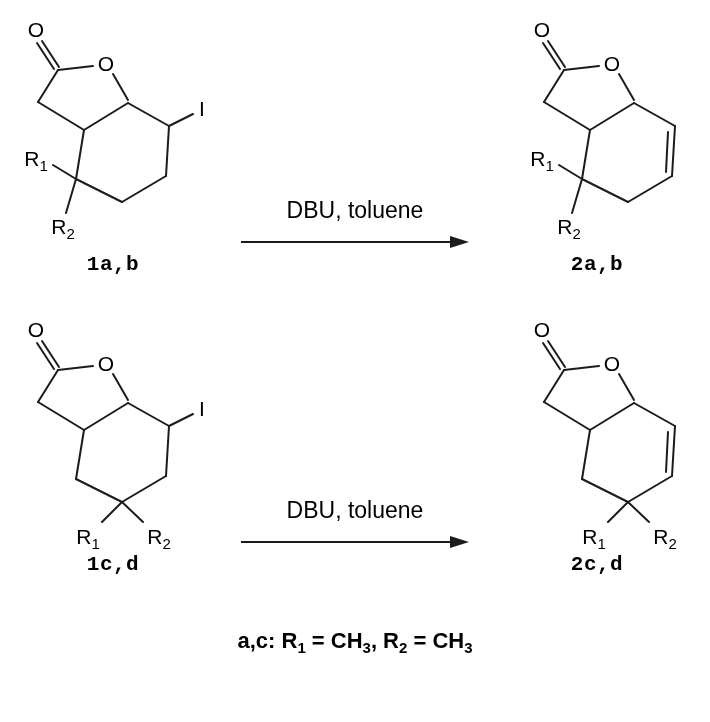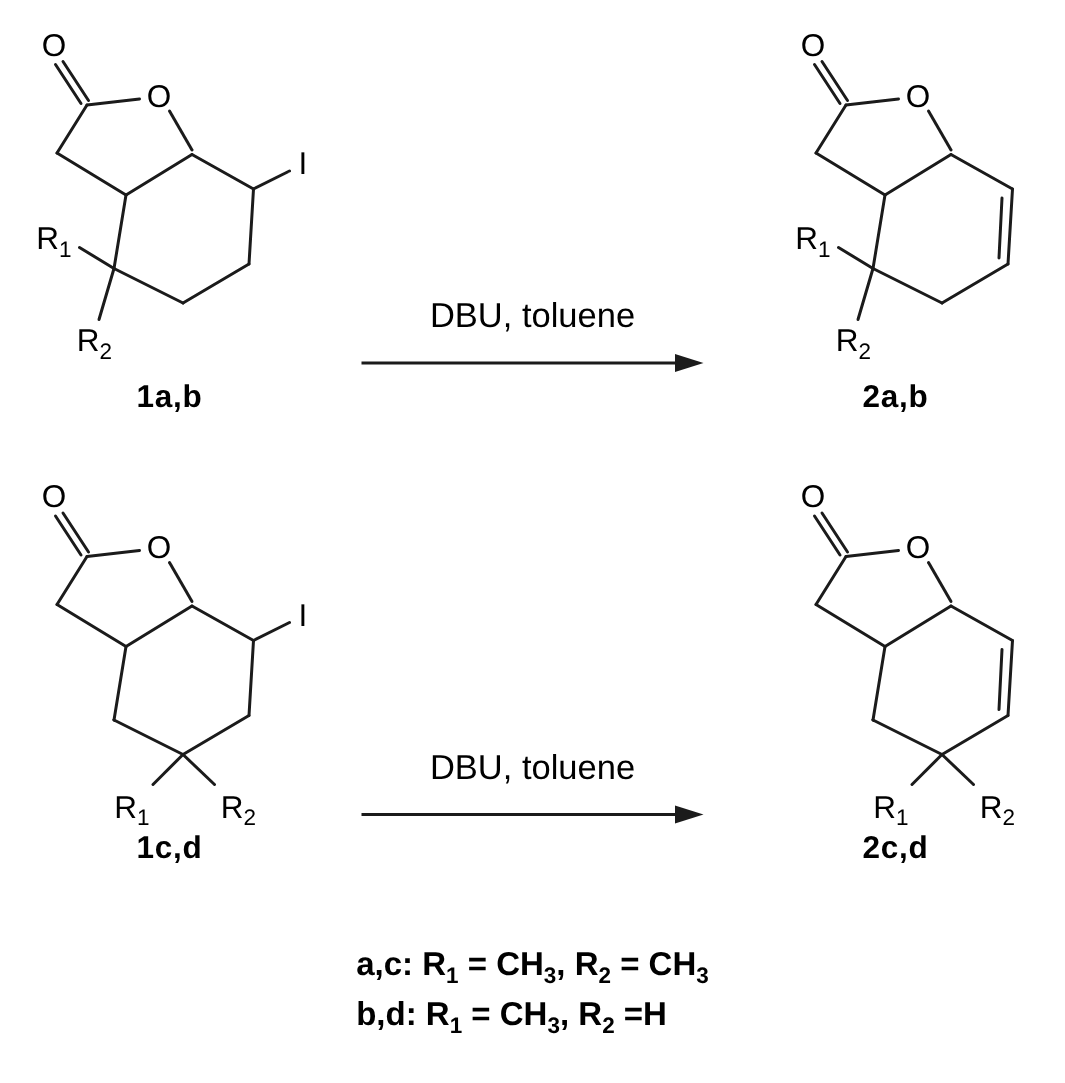--- a/index.html
+++ b/index.html
@@ -30,20 +30,21 @@
     display: flex;
     flex-direction: column;
     align-items: center;
   }
   .mol svg { display: block; }
   .mol-label {
     font-weight: bold;
     font-size: 21px;
     margin-top: 2px;
     letter-spacing: 0.5px;
+    font-family: Liberation Mono, monospace;
   }
   .arrow-cell {
     display: flex;
     flex-direction: column;
     align-items: center;
     justify-content: flex-end;
     height: 245px;
     box-sizing: border-box;
     padding-top: 40px;
   }
@@ -54,21 +55,21 @@
   }
   .legend {
     margin-top: 48px;
     text-align: center;
     font-weight: bold;
     font-size: 22px;
     line-height: 1.5;
   }
   .legend-inner {
     display: inline-block;
-    text-align: left;
+    text-align: center;
   }
   sub { font-size: 68%; line-height: 0; }
 
   .bond line, .bond polyline {
     stroke: #1b1b1b;
     stroke-width: 2;
     stroke-linecap: round;
     fill: none;
   }
   .arrow-line { stroke: #1b1b1b; stroke-width: 2; }
@@ -243,17 +244,16 @@
           </g>
         </g>
       </svg>
       <div class="mol-label">2c,d</div>
     </div>
   </div>
 
   <div class="legend">
     <div class="legend-inner">
       <div><span>a,c: R</span><sub>1</sub><span> = CH</span><sub>3</sub><span>, R</span><sub>2</sub><span> = CH</span><sub>3</sub></div>
-      <div><span>b,d: R</span><sub>1</sub><span> = CH</span><sub>3</sub><span>, R</span><sub>2</sub><span> =H</span></div>
     </div>
   </div>
 
 </div>
 
 </body></html>

